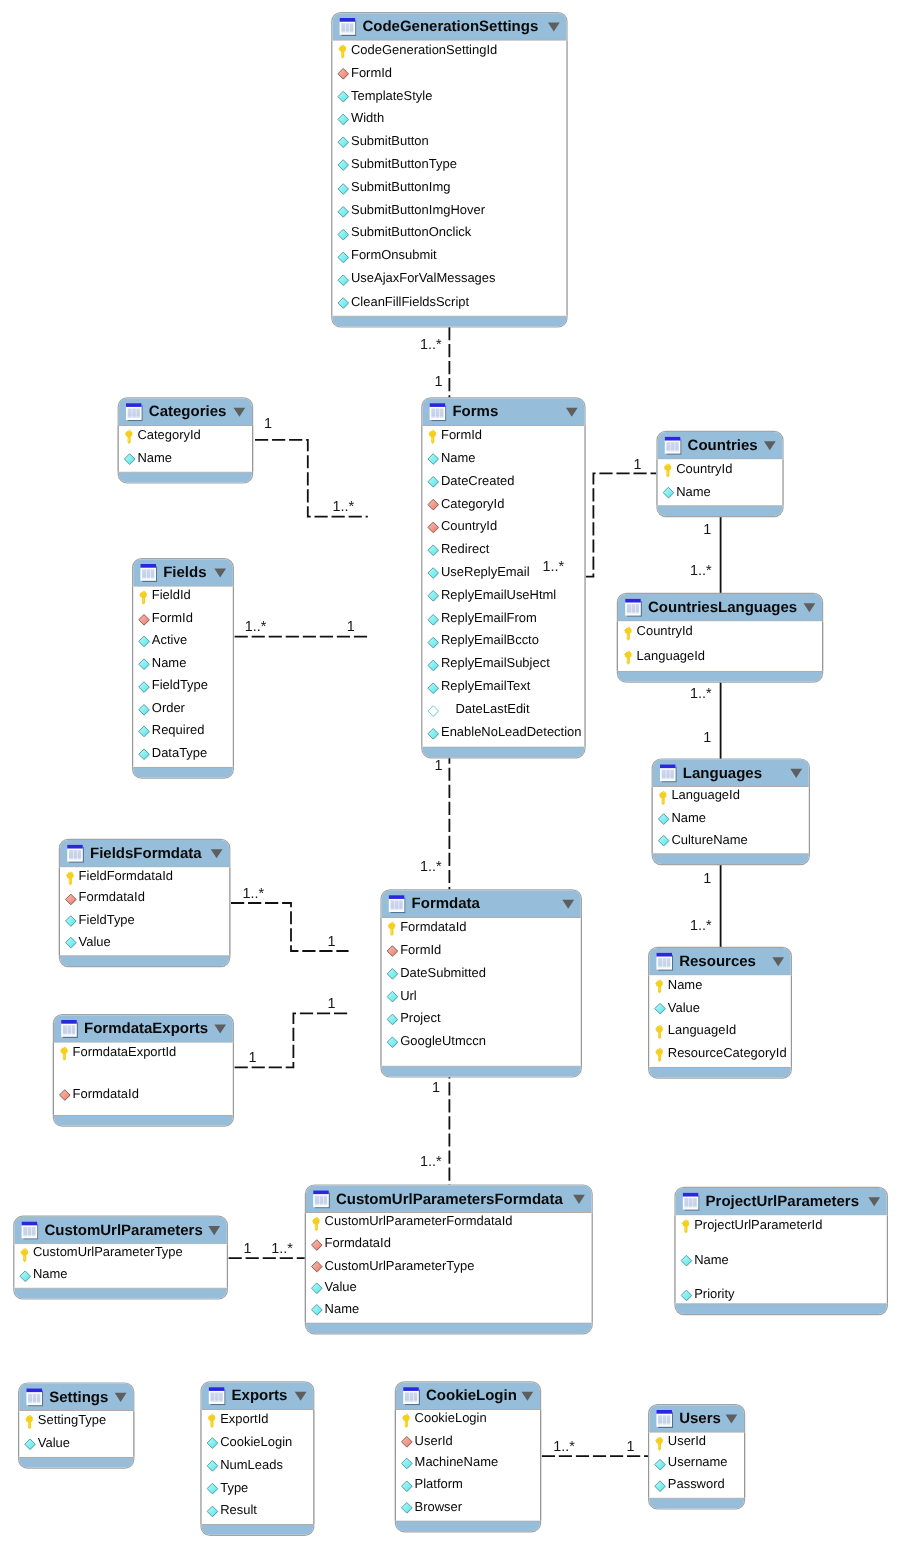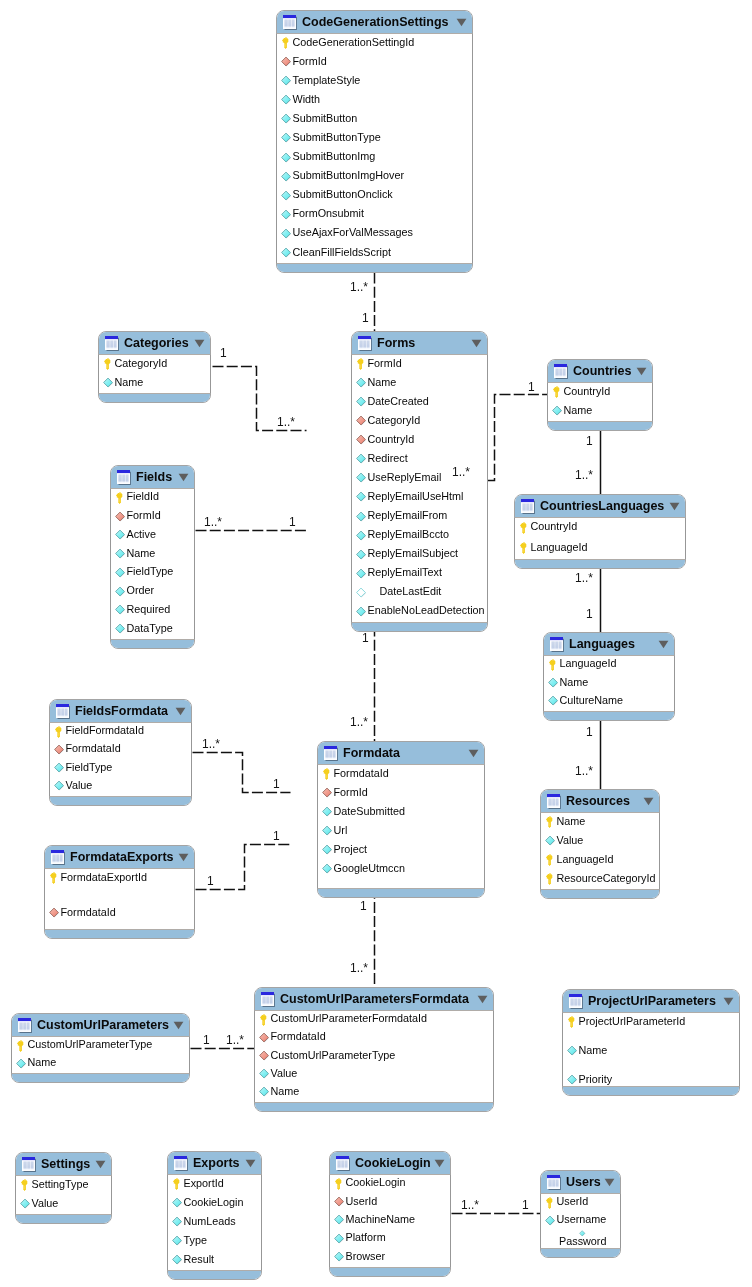--- a/index.html
+++ b/index.html
@@ -1594,21 +1594,21 @@
                 <stop offset="0" stop-color="#c8f7f8"></stop>
                 <stop offset="0.5" stop-color="#84eff2"></stop>
                 <stop offset="1" stop-color="#5ce8ea"></stop>
               </linearGradient>
             </defs>
             <path d="M6.4 3.4 L10.8 7.8 L6.4 12.2 L2.0 7.8 Z" fill="#8f9aa0" opacity="0.28"></path>
             <path d="M5.8 2.7 L10.2 7.1 L5.8 11.5 L1.4 7.1 Z" fill="url(#dg62)" stroke="#4f9ea3" stroke-width="0.8" stroke-linejoin="miter"></path>
           </svg>
           <span class="row-label">Username</span>
         </div>
-        <div class="row" style="height: 18px; flex-direction: column;">
+        <div class="row" style="height: 18px;">
           <svg width="11" height="12" viewBox="0.8 1.6 11 12" style="display: block;">
             <defs>
               <linearGradient id="dg63" x1="0" y1="0" x2="1" y2="1">
                 <stop offset="0" stop-color="#c8f7f8"></stop>
                 <stop offset="0.5" stop-color="#84eff2"></stop>
                 <stop offset="1" stop-color="#5ce8ea"></stop>
               </linearGradient>
             </defs>
             <path d="M6.4 3.4 L10.8 7.8 L6.4 12.2 L2.0 7.8 Z" fill="#8f9aa0" opacity="0.28"></path>
             <path d="M5.8 2.7 L10.2 7.1 L5.8 11.5 L1.4 7.1 Z" fill="url(#dg63)" stroke="#4f9ea3" stroke-width="0.8" stroke-linejoin="miter"></path>

